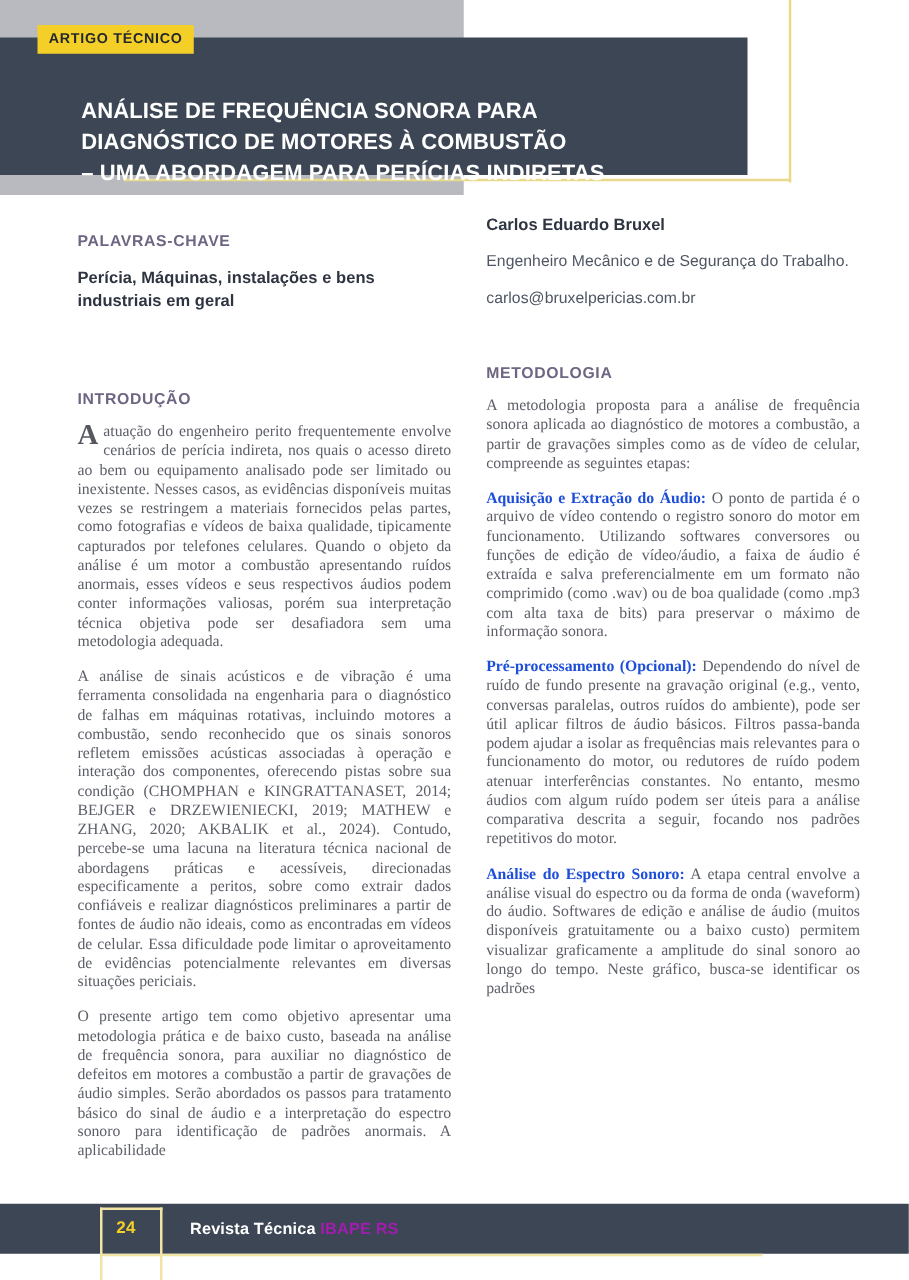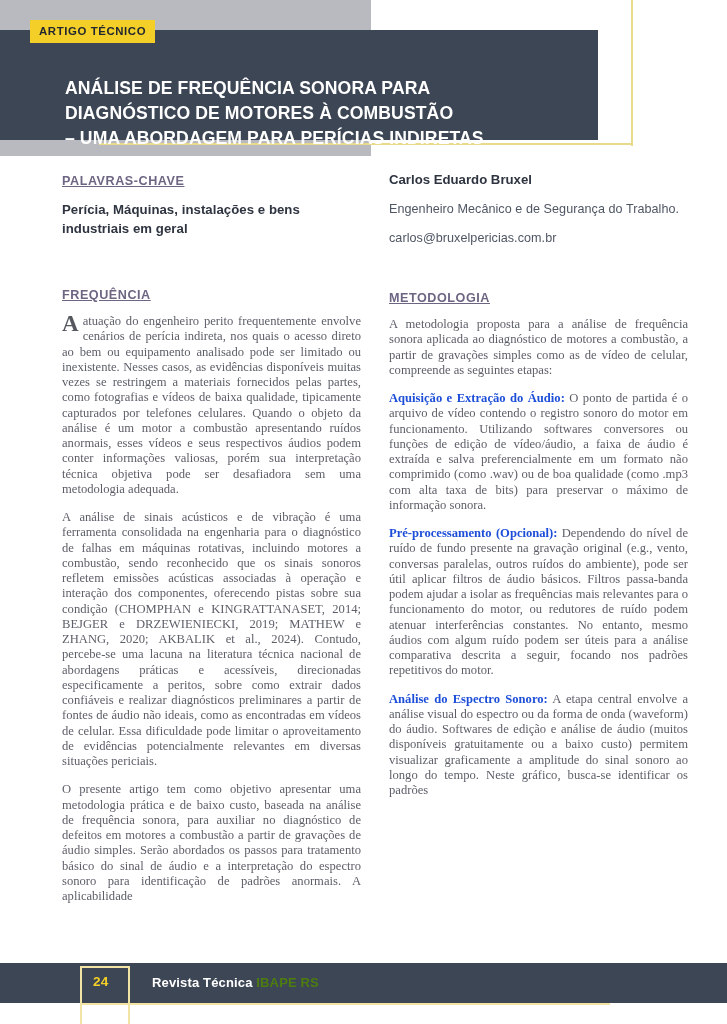--- a/index.html
+++ b/index.html
@@ -100,22 +100,21 @@
     width: 299px;
   }
   .col-left  { left: 62px; }
   .col-right { left: 389px; }
 
   .sec-head {
     color: #6e6583;
     font-size: 12.6px;
     font-weight: bold;
     letter-spacing: 0.55px;
-    margin: 4px 0 12px 0;
-    text-decoration: underline;
+    margin: 16px 0 12px 0;
   }
   .kw {
     color: #2e3440;
     font-size: 13.2px;
     font-weight: bold;
     line-height: 19px;
     margin: 0;
     letter-spacing: 0.05px;
   }
   .author-name {
@@ -126,21 +125,21 @@
     margin: 0 0 11px 0;
   }
   .author-role, .author-mail {
     color: #4f5663;
     font-size: 12.6px;
     font-weight: normal;
     line-height: 18px;
     margin: 0 0 11px 0;
     letter-spacing: 0.05px;
   }
-  .author-mail { margin-bottom: 16px; }
+  .author-mail { margin-bottom: 4px; }
 
   .spacer-intro { height: 46px; }
   .spacer-method { height: 24px; }
 
   .body-txt {
     font-family: "Liberation Serif", serif;
     color: #5c5f68;
     font-size: 12.6px;
     line-height: 15.25px;
     text-align: justify;
@@ -181,21 +180,21 @@
   .footer-label {
     position: absolute;
     left: 152px;
     top: 975px;
     font-size: 13px;
     font-weight: bold;
     letter-spacing: 0.15px;
     white-space: nowrap;
   }
   .footer-label .w { color: #ffffff; }
-  .footer-label .y { color: #4d7c0f; }
+  .footer-label .y { color: #a21caf; }
 
   .accent-foot-h {
     position: absolute;
     left: 80px;
     top: 1003px;
     width: 530px;
     height: 2px;
     background: #f1e4a4;
   }
   .accent-foot-v {
@@ -243,21 +242,21 @@
 
   <div class="badge">ARTIGO TÉCNICO</div>
 
   <div class="col col-left">
 
     <div class="sec-head">PALAVRAS-CHAVE</div>
     <p class="kw">Perícia, Máquinas, instalações e bens industriais em geral</p>
 
     <div class="spacer-intro"></div>
 
-    <div class="sec-head">FREQUÊNCIA</div>
+    <div class="sec-head">INTRODUÇÃO</div>
 
     <p class="body-txt dropcap">A atuação do engenheiro perito frequentemente envolve cenários de perícia indireta, nos quais o acesso direto ao bem ou equipamento analisado pode ser limitado ou inexistente. Nesses casos, as evidências disponíveis muitas vezes se restringem a materiais fornecidos pelas partes, como fotografias e vídeos de baixa qualidade, tipicamente capturados por telefones celulares. Quando o objeto da análise é um motor a combustão apresentando ruídos anormais, esses vídeos e seus respectivos áudios podem conter informações valiosas, porém sua interpretação técnica objetiva pode ser desafiadora sem uma metodologia adequada.</p>
     <p class="body-txt">A análise de sinais acústicos e de vibração é uma ferramenta consolidada na engenharia para o diagnóstico de falhas em máquinas rotativas, incluindo motores a combustão, sendo reconhecido que os sinais sonoros refletem emissões acústicas associadas à operação e interação dos componentes, oferecendo pistas sobre sua condição (CHOMPHAN e KINGRATTANASET, 2014; BEJGER e DRZEWIENIECKI, 2019; MATHEW e ZHANG, 2020; AKBALIK et al., 2024). Contudo, percebe-se uma lacuna na literatura técnica nacional de abordagens práticas e acessíveis, direcionadas especificamente a peritos, sobre como extrair dados confiáveis e realizar diagnósticos preliminares a partir de fontes de áudio não ideais, como as encontradas em vídeos de celular. Essa dificuldade pode limitar o aproveitamento de evidências potencialmente relevantes em diversas situações periciais.</p>
     <p class="body-txt">O presente artigo tem como objetivo apresentar uma metodologia prática e de baixo custo, baseada na análise de frequência sonora, para auxiliar no diagnóstico de defeitos em motores a combustão a partir de gravações de áudio simples. Serão abordados os passos para tratamento básico do sinal de áudio e a interpretação do espectro sonoro para identificação de padrões anormais. A aplicabilidade</p>
 
   </div>
 
   <div class="col col-right">
 
     <p class="author-name">Carlos Eduardo Bruxel</p>

